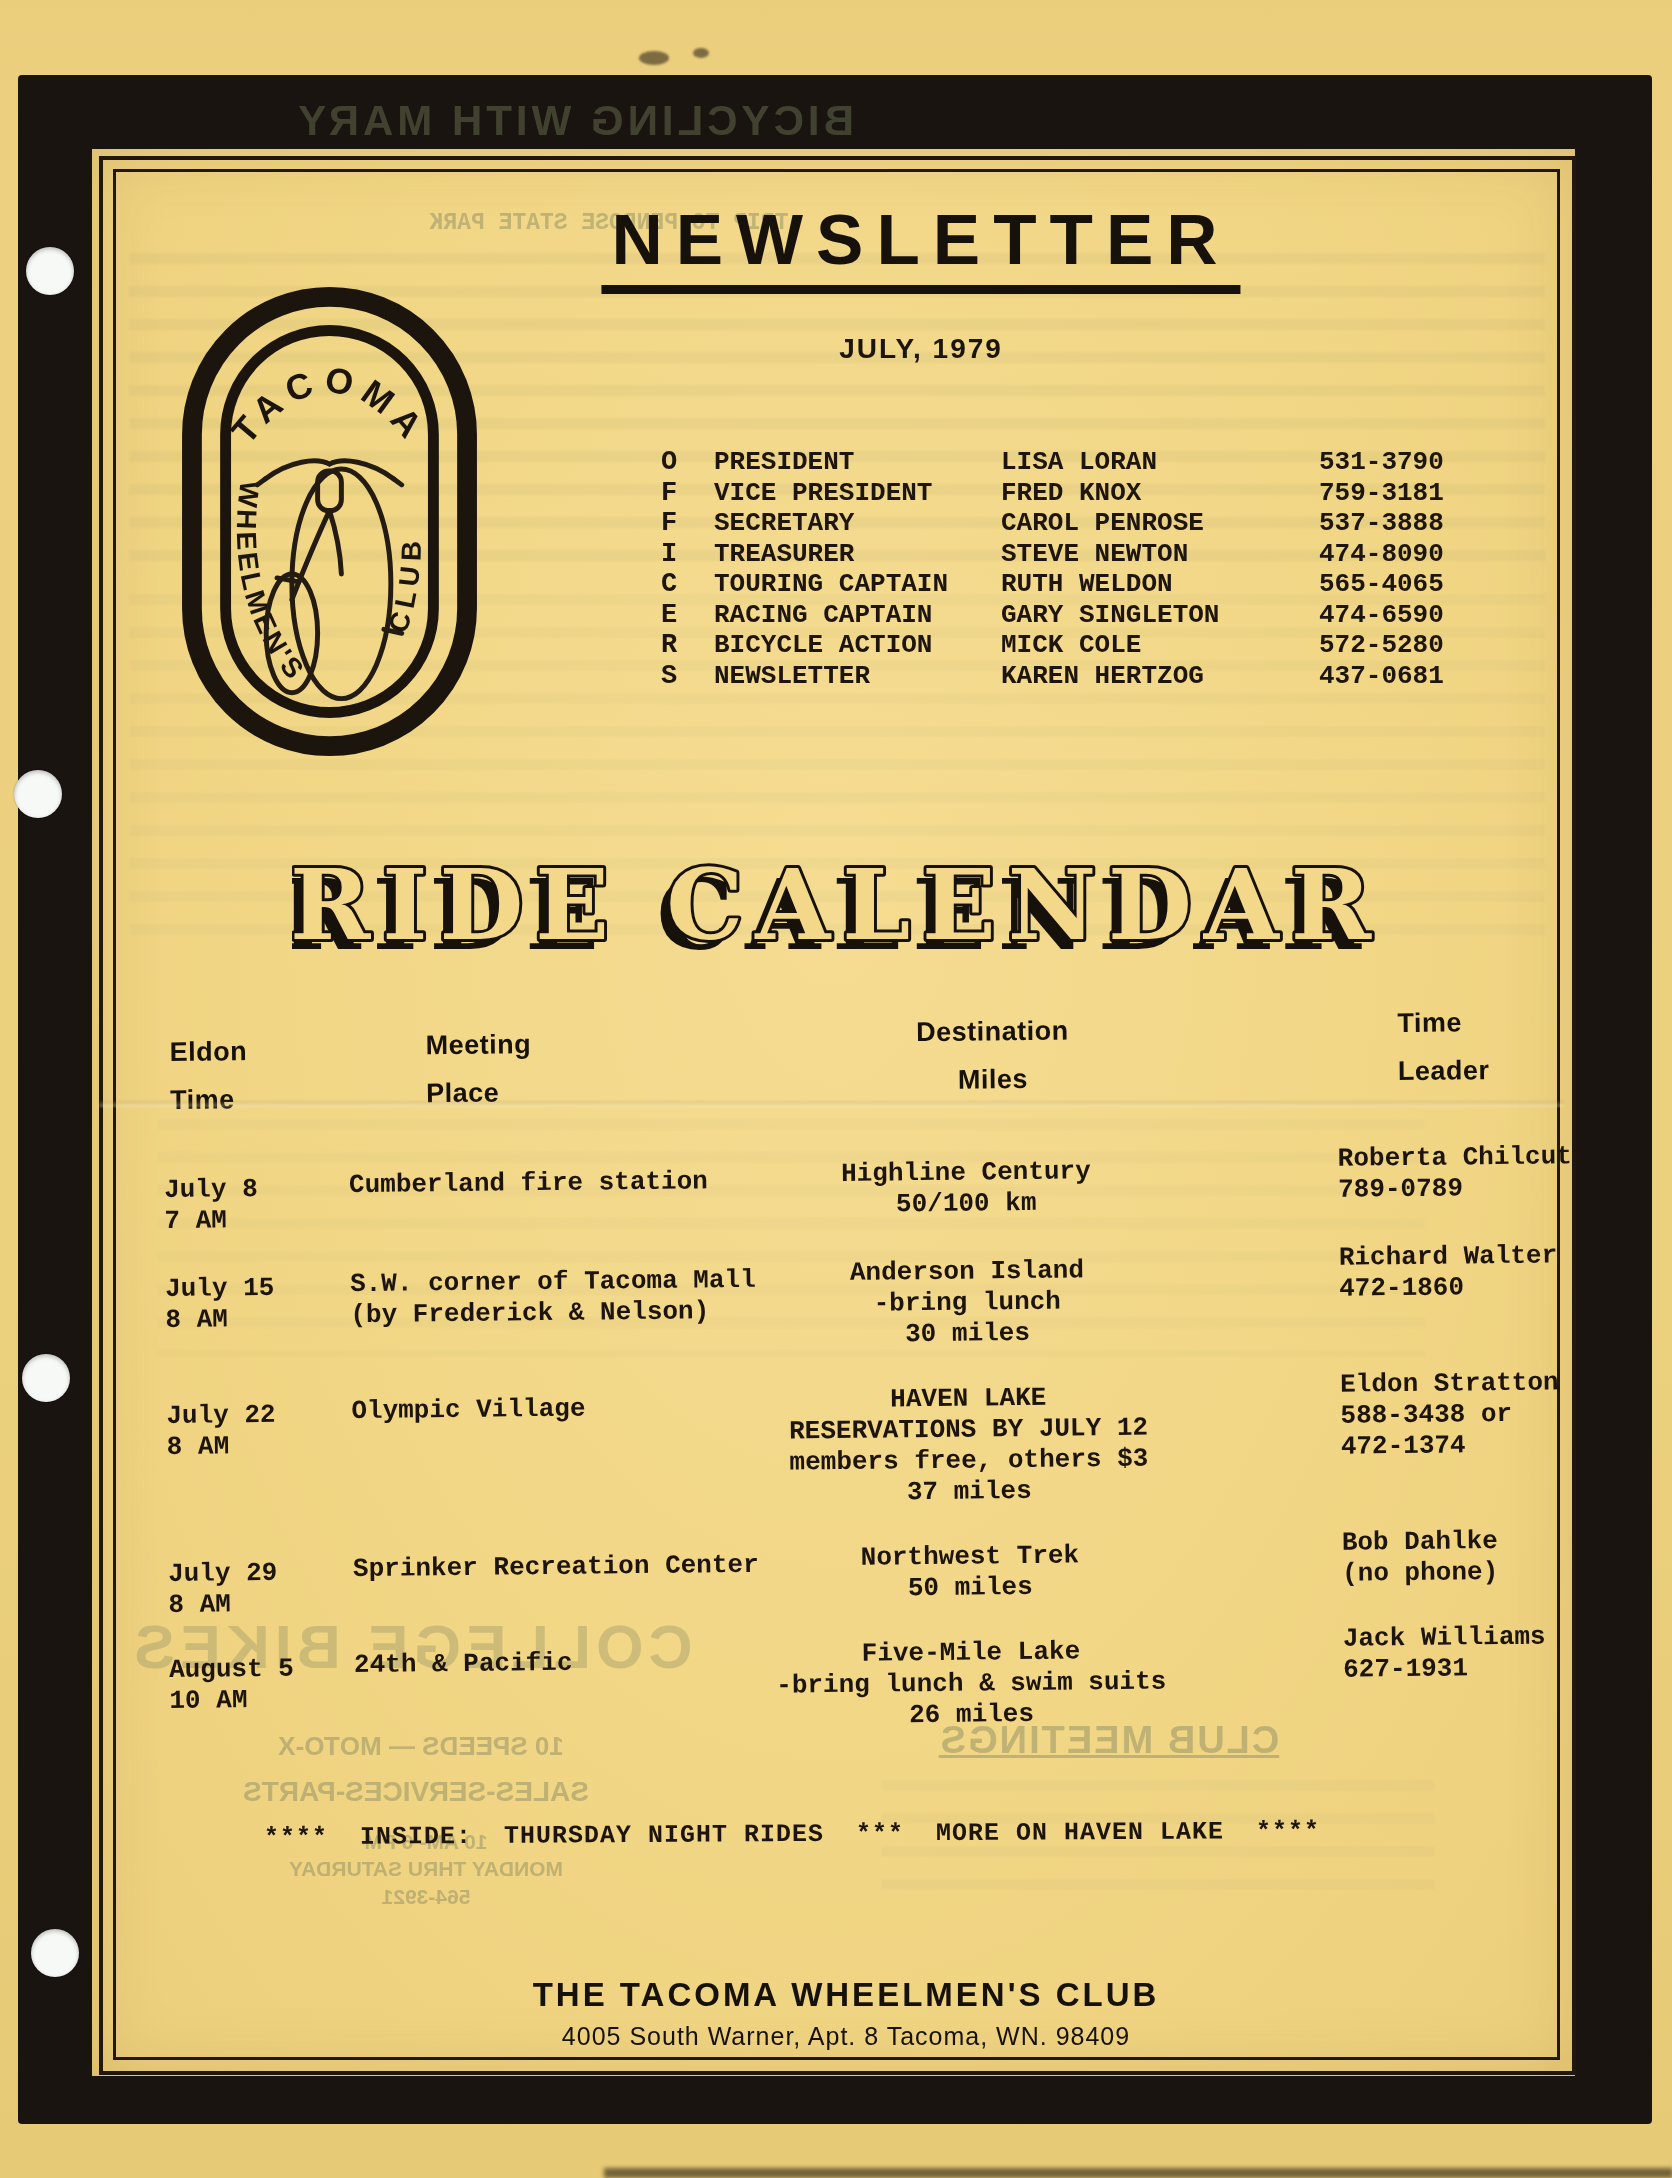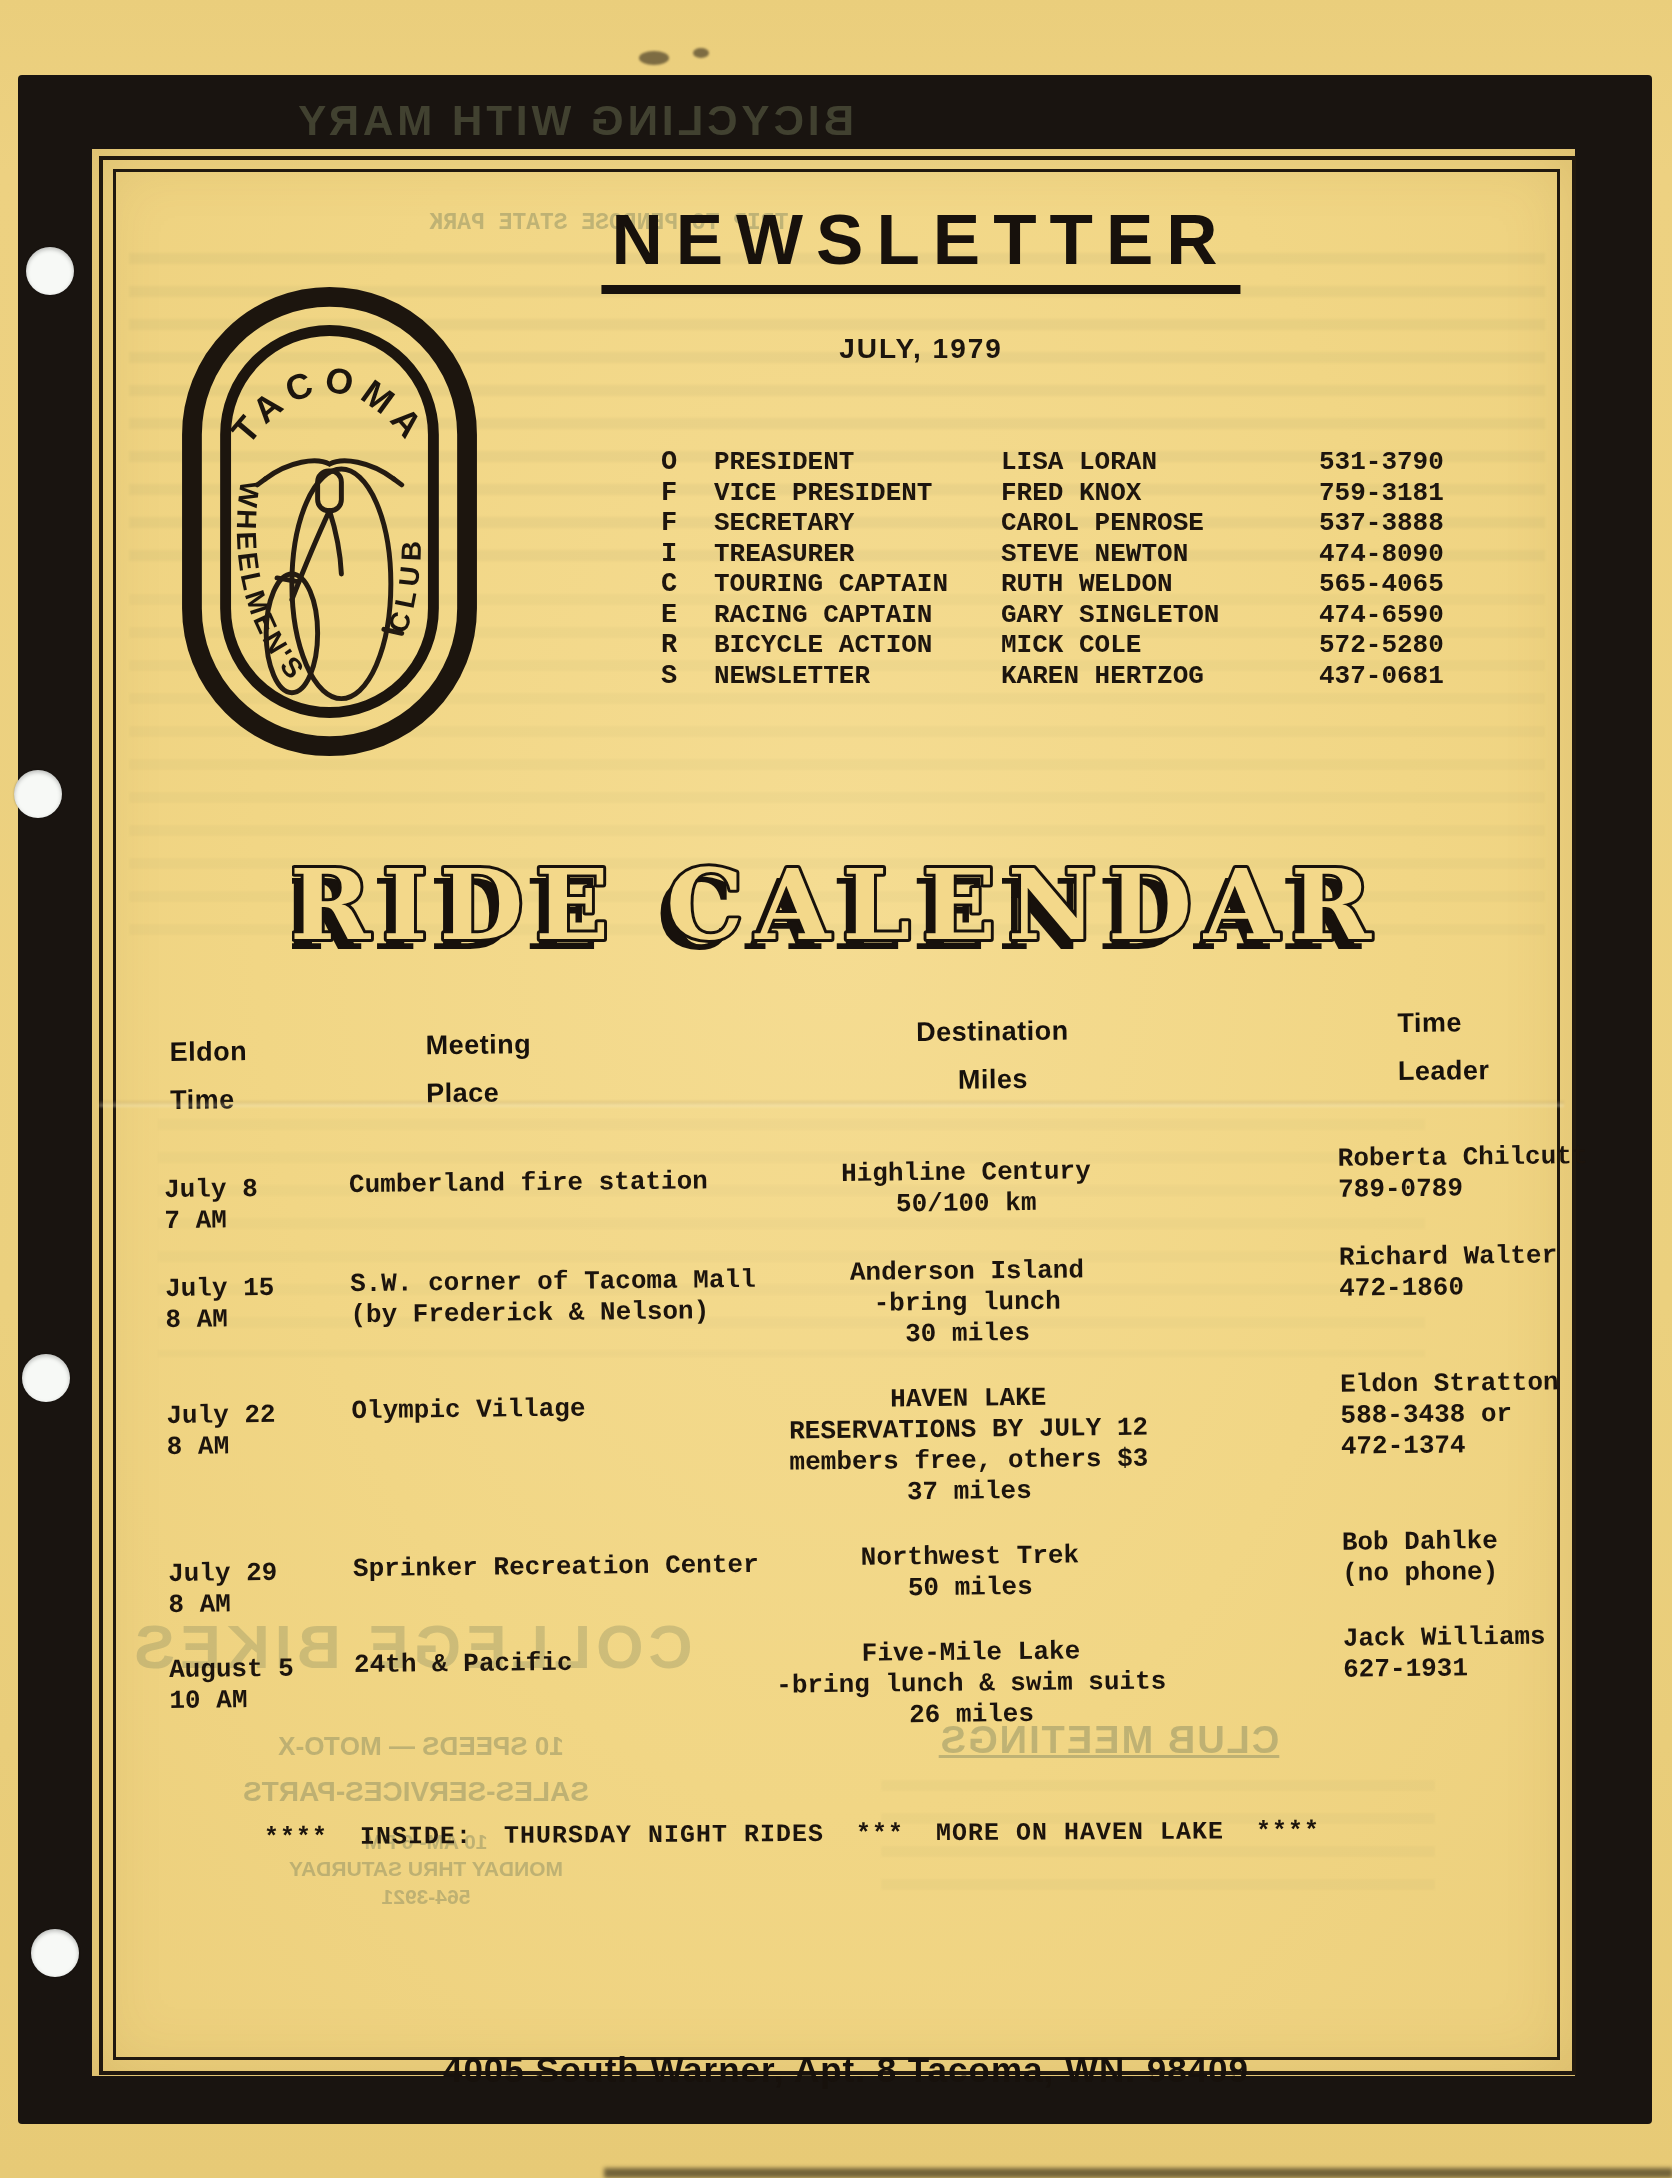--- a/index.html
+++ b/index.html
@@ -56,21 +56,21 @@
   .cell.dest{left:653px;top:10px;width:624px;text-align:center;}
   .cell.leader{left:1337px;top:0;}
   .tline{line-height:31px;white-space:pre;}
   
   .inside-note{position:absolute;left:792px;top:1820px;transform:translateX(-50%) rotate(-0.35deg);
         font-family:"Liberation Mono",monospace;font-weight:700;font-size:25px;letter-spacing:1px;
         color:#1c140d;white-space:pre;}
   .footer-org{position:absolute;left:846px;top:1976px;transform:translateX(-50%);
         font-weight:700;font-size:33px;letter-spacing:3px;color:#17110c;white-space:nowrap;}
   .footer-addr{position:absolute;left:846px;top:2022px;transform:translateX(-50%);
-        font-weight:700;font-size:35px;letter-spacing:1px;color:#17110c;white-space:nowrap;margin-top:28px;}
+        font-weight:400;font-size:25px;letter-spacing:1px;color:#17110c;white-space:nowrap;}
   
   .bleed{position:absolute;transform:translateX(-50%) scaleX(-1);color:rgba(122,129,92,.42);
          filter:blur(0.7px);font-weight:700;white-space:nowrap;pointer-events:none;}
   .bleed-headline{left:574px;top:97px;font-size:42px;letter-spacing:4px;}
   .bleed-subhead{left:609px;top:210px;font-family:"Liberation Mono",monospace;font-size:23px;}
   .bleed-ad-title{left:411px;top:1612px;font-size:61px;letter-spacing:5px;color:rgba(122,129,92,.30);}
   .bleed-ad1{left:421px;top:1731px;font-size:26px;}
   .bleed-ad2{left:416px;top:1776px;font-size:28px;}
   .bleed-ad3{left:426px;top:1830px;font-size:21px;}
   .bleed-ad4{left:426px;top:1857px;font-size:21px;}
@@ -303,20 +303,21 @@
           <div class="cell leader">
             <div class="tline">Jack Williams</div>
             <div class="tline">627-1931</div>
           </div>
         </div>
 
     </div>
   </div>
 
   <div class="inside-note">****  INSIDE:  THURSDAY NIGHT RIDES  ***  MORE ON HAVEN LAKE  ****</div>
+  <div class="footer-org">THE TACOMA WHEELMEN'S CLUB</div>
   <div class="footer-addr">4005 South Warner, Apt. 8  Tacoma, WN.  98409</div>
 
   <div class="crease"></div>
   <div class="hole" style="left:26px;top:247px;"></div>
   <div class="hole" style="left:14px;top:770px;"></div>
   <div class="hole" style="left:22px;top:1354px;"></div>
   <div class="hole" style="left:31px;top:1929px;"></div>
   <div class="speck" style="left:639px;top:51px;width:30px;height:14px;"></div>
   <div class="speck" style="left:693px;top:48px;width:16px;height:10px;"></div>
   <div class="smudge"></div>

